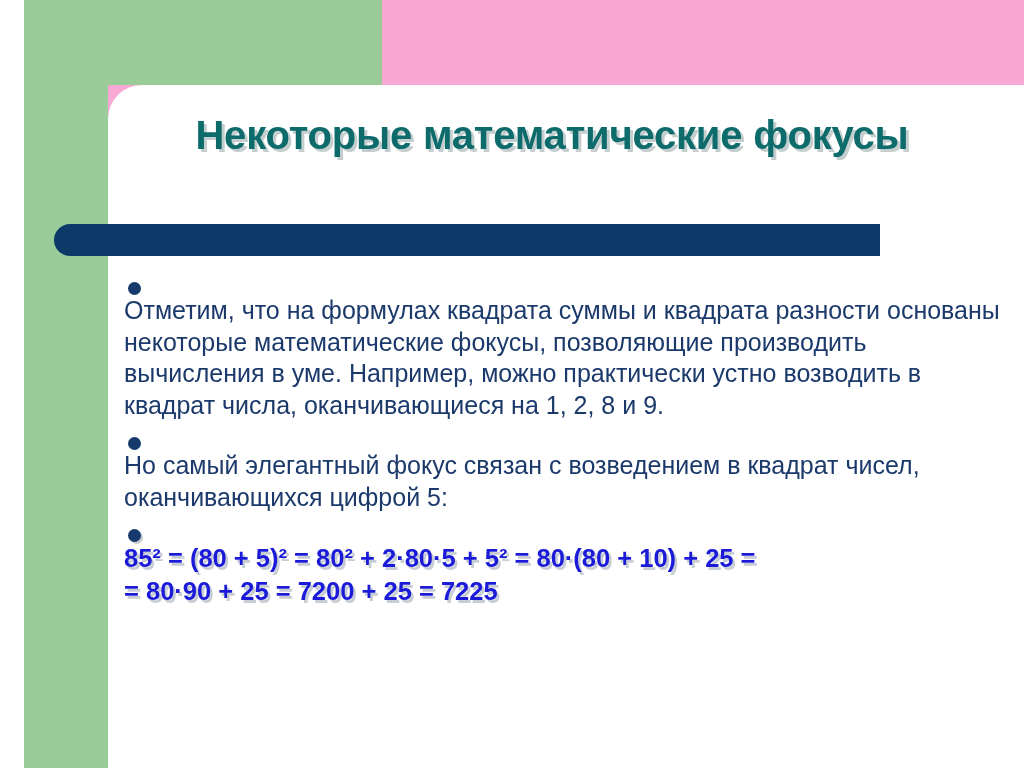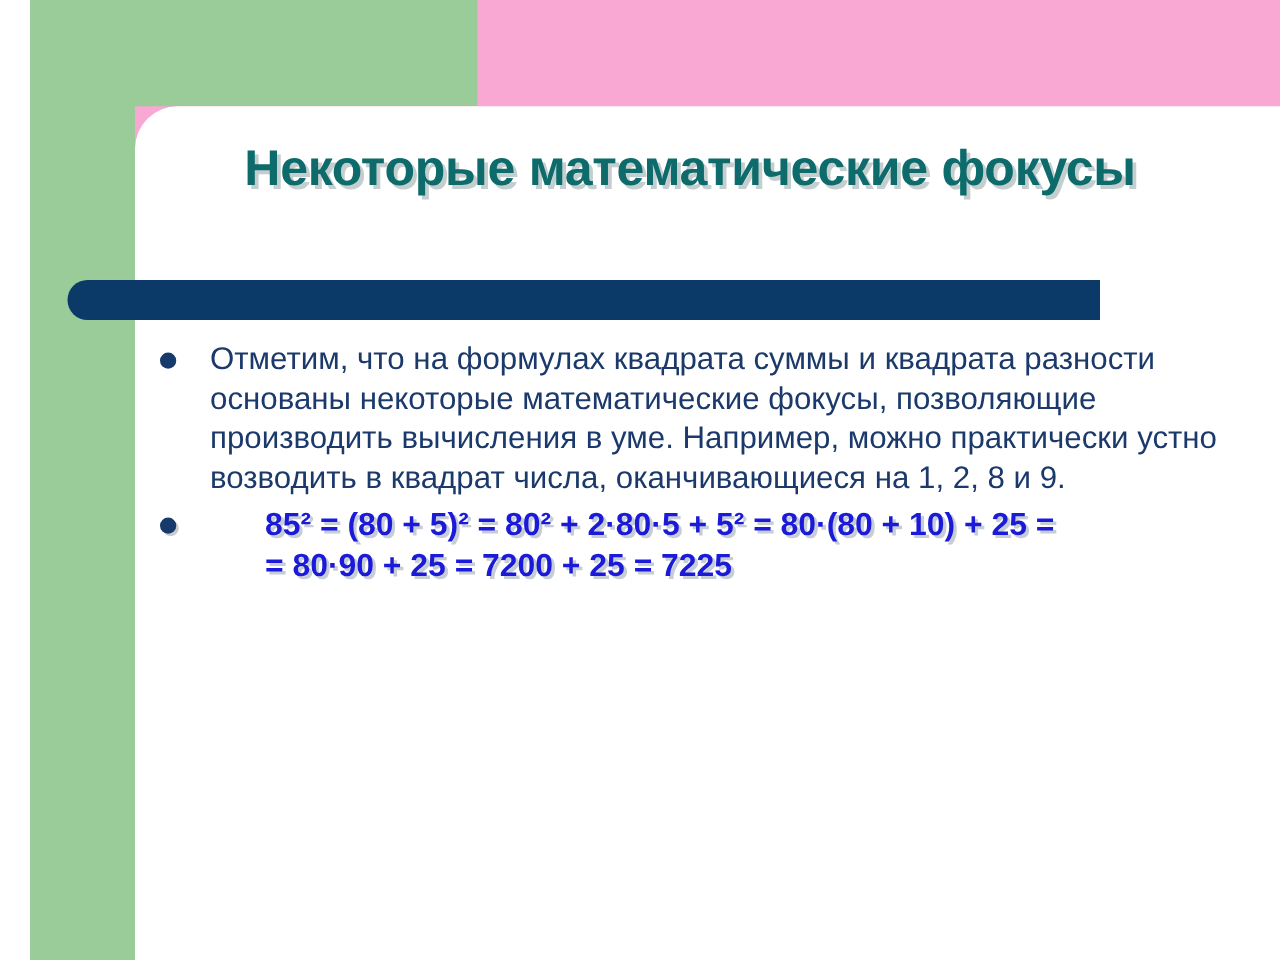--- a/index.html
+++ b/index.html
@@ -82,20 +82,21 @@
     position: absolute;
     left: 100px;
     top: 272px;
     width: 880px;
   }
 
   .bullet-row {
     display: flex;
     align-items: flex-start;
     margin-bottom: 6px;
+    flex-direction: column;
   }
   .bullet-row + .bullet-row {
     margin-top: 2px;
   }
 
   .marker {
     flex: 0 0 auto;
     width: 44px;
     display: flex;
     justify-content: flex-start;
@@ -126,21 +127,21 @@
     font-size: 25.5px;
     line-height: 1.28;
     font-weight: bold;
     color: #1a1ad8;
     text-shadow: 2.5px 2.5px 0 rgba(165,175,185,0.62);
     white-space: pre-line;
   }
 
   .para-block-2 { margin-top: 12px; }
   .para-block-3 { margin-top: 12px; }
-  .para-block-4 { margin-top: 16px; gap: 44px; }
+  .para-block-4 { margin-top: 16px; }
 </style>
 </head>
 <body>
 
 <div id="slide">
 
   <div class="green-column"></div>
   <div class="green-banner"></div>
   <div class="white-card"></div>
 
@@ -151,20 +152,26 @@
   <div class="body-area">
 
     <div class="bullet-row">
       <span class="marker">
         <span class="dot"></span>
       </span>
       <div class="para">Отметим, что на формулах квадрата суммы и квадрата разности основаны некоторые математические фокусы, позволяющие производить вычисления в уме. Например, можно практически устно возводить в квадрат числа, оканчивающиеся на 1, 2, 8 и 9.</div>
     </div>
 
 
+    <div class="bullet-row para-block-3">
+      <span class="marker">
+        <span class="dot"></span>
+      </span>
+      <div class="para">Но самый элегантный фокус связан с возведением в квадрат чисел, оканчивающихся цифрой 5:</div>
+    </div>
 
     <div class="bullet-row para-block-4">
       <span class="marker">
         <span class="dot shadowed"></span>
       </span>
       <div class="formula">85² = (80 + 5)² = 80² + 2·80·5 + 5² = 80·(80 + 10) + 25 =
 = 80·90 + 25 = 7200 + 25 = 7225</div>
     </div>
 
   </div>

